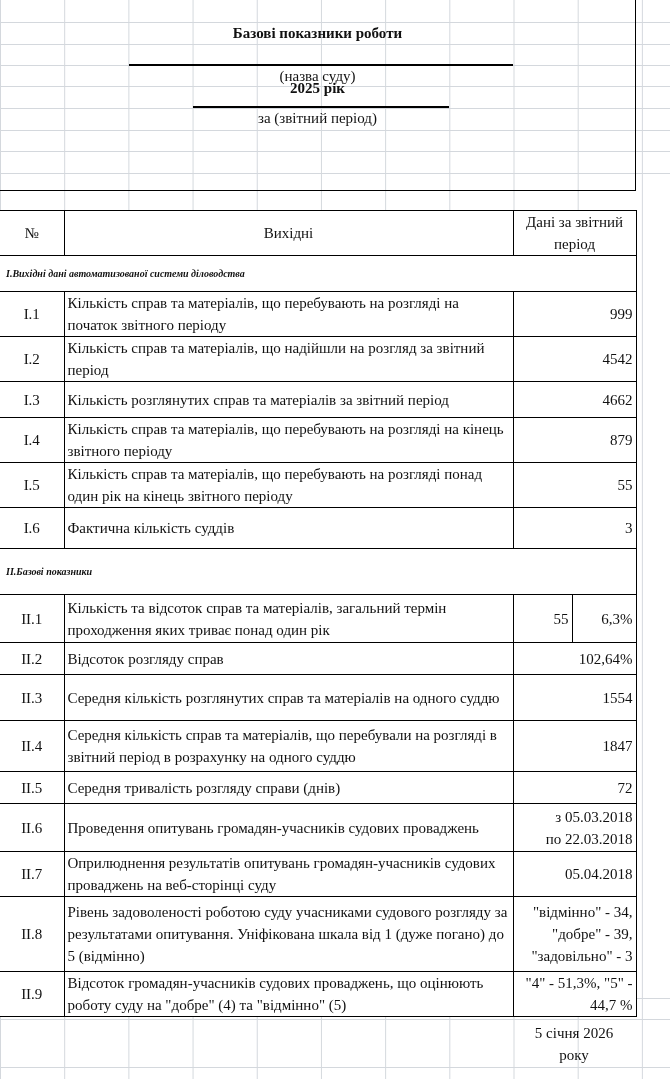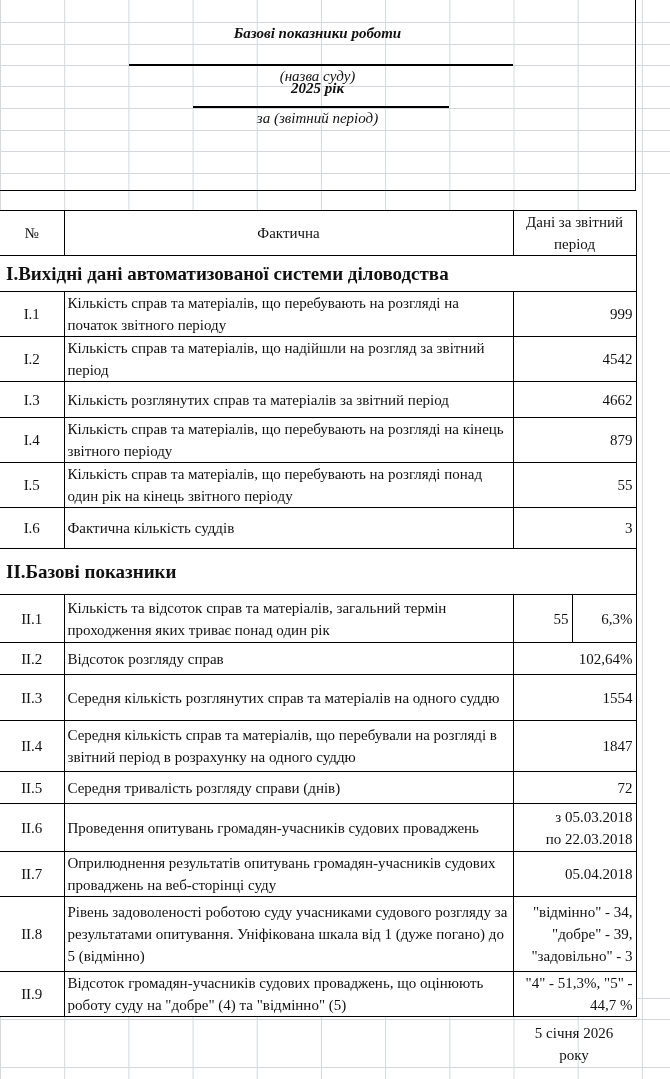--- a/index.html
+++ b/index.html
@@ -16,38 +16,38 @@
   .hline { position: absolute; left: 0; width: 670px; height: 1px; background: #d4d8dd; }
 
   
   .hdr-box {
     position: absolute; left: 0; top: 0; width: 635px; height: 190px;
     border-right: 1.5px solid #000; border-bottom: 1.5px solid #000;
     background: transparent;
   }
   .hdr-line {
     position: absolute; left: 0; width: 635px; text-align: center;
-    font-size: 15px; line-height: 21px; font-style: italic;
+    font-size: 15px; line-height: 21px;
   }
   .bold { font-weight: bold; }
   .uline { position: absolute; height: 1.5px; background: #000; }
 
   
   .tbl {
     position: absolute; left: 0; top: 210px; width: 636px;
     border-collapse: collapse; table-layout: fixed;
     background: #fff;
   }
   .tbl td {
     border: 1.5px solid #000; padding: 0 3px;
     font-size: 15px; line-height: 22px; vertical-align: middle;
   }
   .tbl td.num { text-align: center; }
   .tbl td.val { text-align: right; }
-  .tbl td.sec { font-weight: bold; padding-left: 6px; font-size: 19px; }
+  .tbl td.sec { font-weight: bold; padding-left: 6px; font-size: 10px; font-style: italic; }
   .tbl td.hdr { text-align: center; }
   .tbl td.first { border-left: none; }
 
   .footer-date {
     position: absolute; left: 513px; top: 1022px; width: 122px;
     text-align: center; font-size: 15px; line-height: 22px;
   }
 </style>
 </head>
 <body>
@@ -78,21 +78,21 @@
 <table class="tbl">
   <colgroup>
     <col style="width:64px">
     <col style="width:449px">
     <col style="width:59px">
     <col style="width:64px">
   </colgroup>
   <tbody>
       <tr style="height:44px">
     <td class="hdr first">№</td>
-    <td class="hdr">Фактична</td>
+    <td class="hdr">Вихідні</td>
     <td class="hdr" colspan="2">Дані за звітний період</td>
   </tr>
   <tr style="height:36px">
     <td class="sec first" colspan="4">I.Вихідні дані автоматизованої системи діловодства</td>
   </tr>
   <tr style="height:45px">
     <td class="num first">I.1</td>
     <td>Кількість справ та матеріалів, що перебувають на розгляді на початок звітного періоду</td>
     <td class="val" colspan="2">999</td>
   </tr>

